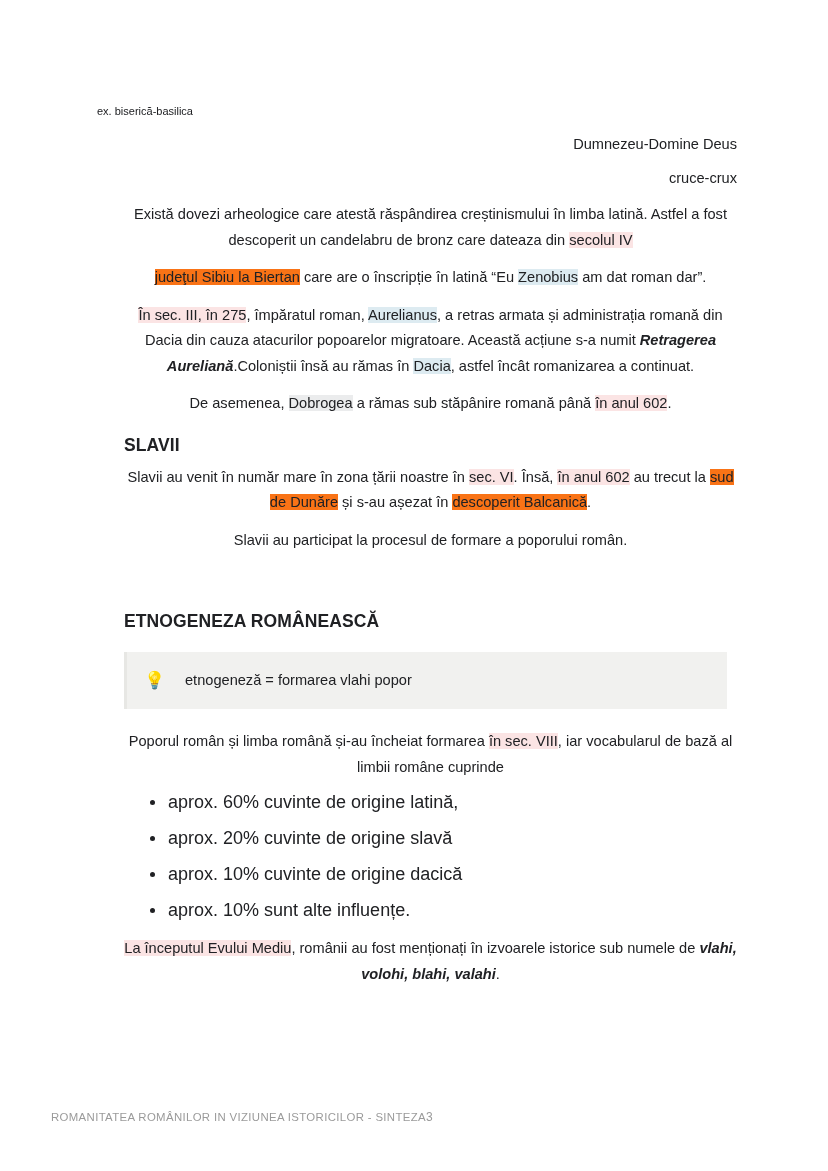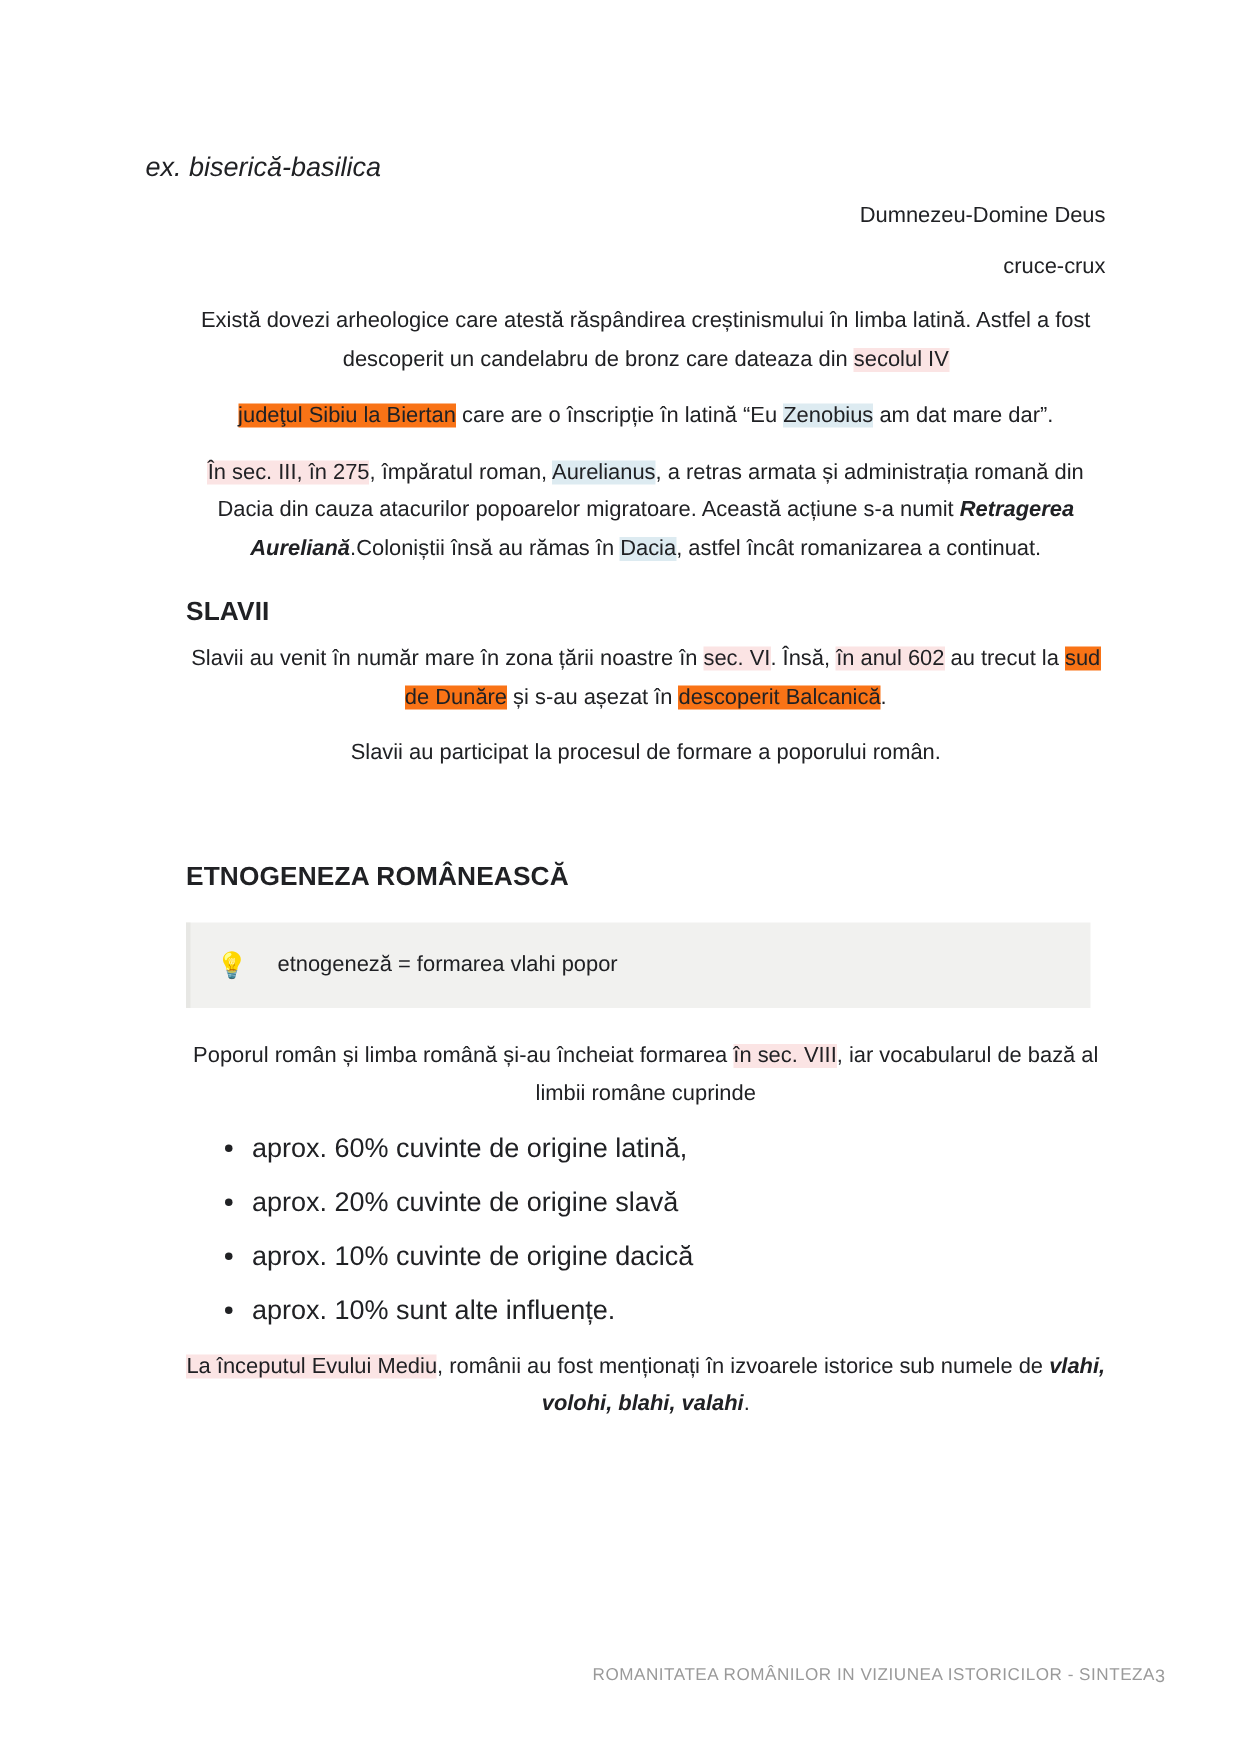--- a/index.html
+++ b/index.html
@@ -26,25 +26,24 @@
 
   .content {
     position: absolute;
     left: 97px;
     top: 101px;
     width: 640px;
   }
 
   
   .ex-line {
-    font-size: 18px;
+    font-size: 11px;
     line-height: 20px;
     margin: 0 0 13px 0;
     color: #202124;
-    font-style: italic;
   }
   .indent {
     margin-left: 27px;
     text-align: right;
   }
   .sub-line {
     font-size: 14.6px;
     line-height: 20px;
     margin: 0 0 14px 0;
     color: #202124;
@@ -131,21 +130,21 @@
     background: #202124;
   }
 
   
   .footer {
     position: absolute;
     left: 51px;
     right: 51px;
     top: 1110px;
     display: flex;
-    justify-content: flex-end;
+    justify-content: flex-start;
     align-items: center;
     font-size: 11.4px;
     letter-spacing: 0.35px;
     color: #9a9a9a;
   }
   .footer .page-num {
     color: #9a9a9a;
     font-size: 12px;
   }
 </style>
@@ -156,24 +155,25 @@
 
   <div class="content">
 
     <div class="ex-line">ex. biserică-basilica</div>
 
     <div class="sub-line indent">Dumnezeu-Domine Deus</div>
     <div class="sub-line indent">cruce-crux</div>
 
     <p class="para"><span>Există dovezi arheologice care atestă răspândirea creștinismului în limba latină. Astfel a fost descoperit un candelabru de bronz care dateaza din </span><span class="hl-pink">secolul IV</span></p>
 
-    <p class="para"><span class="hl-green">judeţul Sibiu la Biertan</span><span> care are o înscripție în latină “Eu </span><span class="hl-blue">Zenobius</span><span> am dat mare dar”.</span></p>
+    <p class="para"><span class="hl-green">judeţul Sibiu la Biertan</span><span> care are o înscripție în latină “Eu </span><span class="hl-blue">Zenobius</span><span> am dat roman dar”.</span></p>
 
     <p class="para"><span class="hl-pink">În sec. III, în 275</span><span>, împăratul roman, </span><span class="hl-blue">Aurelianus</span><span>, a retras armata și administrația romană din Dacia din cauza atacurilor popoarelor migratoare. Această acțiune s-a numit </span><span class="bolditalic">Retragerea Aureliană</span><span>.Coloniștii însă au rămas în </span><span class="hl-blue">Dacia</span><span>, astfel încât romanizarea a continuat.</span></p>
 
+    <p class="para"><span>De asemenea, </span><span class="hl-gray">Dobrogea</span><span> a rămas sub stăpânire romană până </span><span class="hl-pink">în anul 602</span><span>.</span></p>
 
     <h2 class="heading">SLAVII</h2>
 
     <p class="para"><span>Slavii au venit în număr mare în zona țării noastre în </span><span class="hl-pink">sec. VI</span><span>. Însă, </span><span class="hl-pink">în anul 602</span><span> au trecut la </span><span class="hl-green">sud de Dunăre</span><span> și s-au așezat în </span><span class="hl-green">descoperit Balcanică</span><span>.</span></p>
 
     <p class="para">Slavii au participat la procesul de formare a poporului român.</p>
 
     <h2 class="heading spaced-top">ETNOGENEZA ROMÂNEASCĂ</h2>
 
     <div class="callout">

